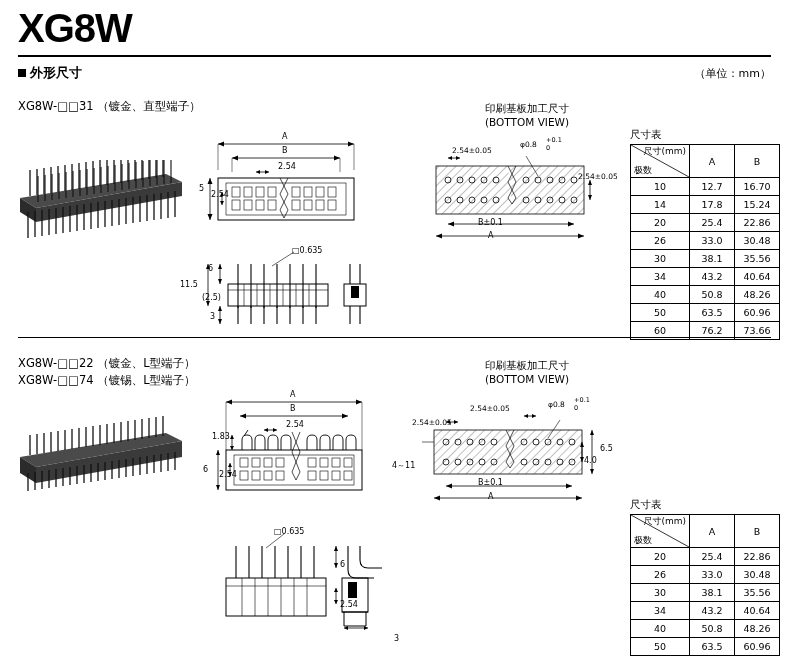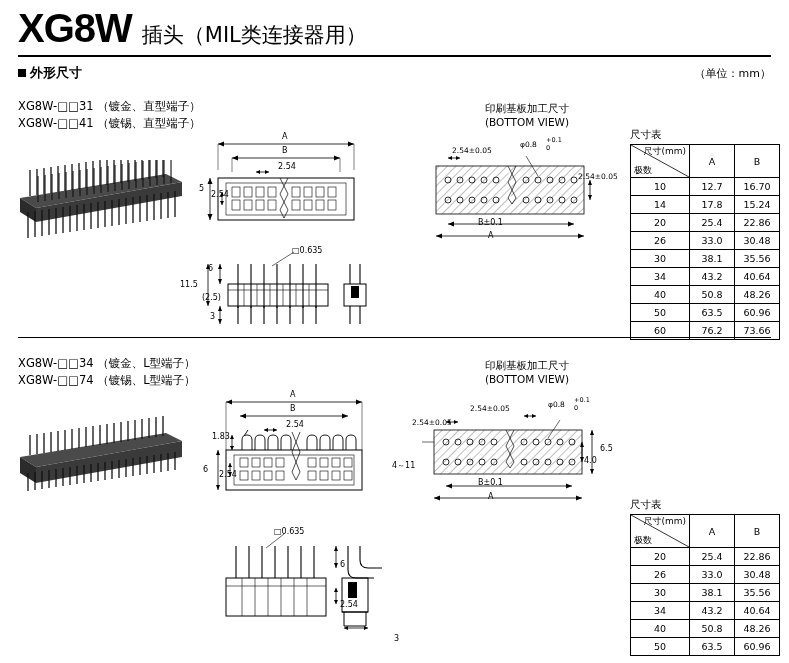--- a/index.html
+++ b/index.html
@@ -42,32 +42,30 @@
   .dw{position:absolute;}
   svg{display:block;overflow:visible;}
 </style>
 </head>
 <body>
 
 <div class="page">
 
   <div class="hdr">
     <span class="big">XG8W</span>
-    <span class="sub">插头（MIL类连接器用）</span>
   </div>
   <div class="rule"></div>
 
   <div class="secttl">
     <span class="sq"></span><span>外形尺寸</span>
   </div>
   <div class="unit">（单位：mm）</div>
 
   <div class="ptitle" style="left:18px;top:98px;">
     <div>XG8W-□□31 （镀金、直型端子）</div>
-    <div>XG8W-□□41 （镀锡、直型端子）</div>
   </div>
 
   <div class="dw" style="left:14px;top:160px;">
     <svg width="175" height="100" viewBox="0 0 175 100">
 
       <polygon points="6,38 152,14 168,22 22,48" fill="#4a4a4a"></polygon>
       <polygon points="6,38 22,48 22,62 6,52" fill="#2b2b2b"></polygon>
       <polygon points="22,48 168,22 168,36 22,62" fill="#3a3a3a"></polygon>
 
       <g stroke="#111" stroke-width="1.3">
@@ -385,21 +383,21 @@
           <td>60</td>
           <td>76.2</td>
           <td>73.66</td>
         </tr>
     </tbody>
   </table>
 
   <div class="midrule"></div>
 
   <div class="ptitle" style="left:18px;top:355px;">
-    <div>XG8W-□□34 （镀金、L型端子）</div>
+    <div>XG8W-□□22 （镀金、L型端子）</div>
     <div>XG8W-□□74 （镀锡、L型端子）</div>
   </div>
 
   <div class="dw" style="left:14px;top:415px;">
     <svg width="175" height="95" viewBox="0 0 175 95">
       <polygon points="6,42 152,18 168,26 22,52" fill="#4a4a4a"></polygon>
       <polygon points="6,42 22,52 22,68 6,58" fill="#2b2b2b"></polygon>
       <polygon points="22,52 168,26 168,42 22,68" fill="#3a3a3a"></polygon>
       <g stroke="#111" stroke-width="1.3">
         <line x1="16" y1="40" x2="16" y2="20"></line>

